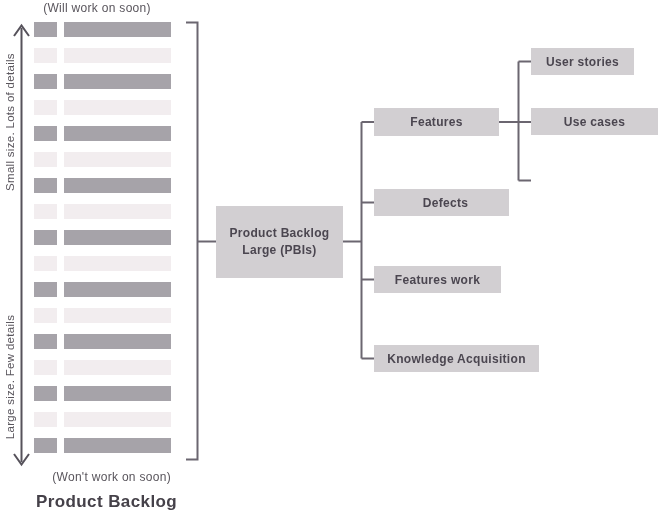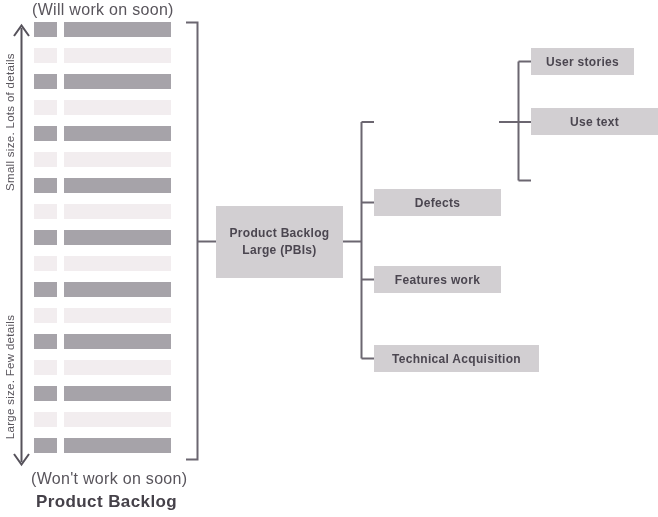--- a/index.html
+++ b/index.html
@@ -7,40 +7,40 @@
     position:relative;width:658px;height:517px;background:#fff;overflow:hidden;
     font-family:"Liberation Sans", sans-serif;
   }
   svg.lines{position:absolute;left:0;top:0;}
   svg.lines .conn{stroke:var(--line);stroke-width:2;fill:none;}
   svg.lines .axis{stroke:var(--axis);stroke-width:2;fill:none;}
   .bar{position:absolute;height:15px;}
   .bar.dark{background:var(--bar-dark);}
   .bar.light{background:var(--bar-light);}
   .label{
-    position:absolute;font-size:16px;color:var(--label-text);
+    position:absolute;font-size:12px;color:var(--label-text);
     letter-spacing:.3px;white-space:nowrap;
   }
   .top-label{left:32px;top:1px;width:130px;text-align:center;}
   .bottom-label{left:31px;top:470px;width:140px;text-align:right;}
   .rot{transform:translate(-50%,-50%) rotate(-90deg);font-size:11.5px;}
   .rot-top{left:10px;top:122px;}
   .rot-bottom{left:10px;top:377px;}
   .title{
     position:absolute;left:36px;top:492px;font-size:17px;font-weight:bold;
     color:var(--title-text);letter-spacing:.4px;white-space:nowrap;
   }
   .node{
     position:absolute;background:var(--box-fill);color:var(--box-text);
     font-weight:bold;font-size:12px;letter-spacing:.3px;
     display:flex;align-items:center;justify-content:center;text-align:center;
   }
   .n-root{left:216px;top:206px;width:127px;height:72px;flex-direction:column;line-height:1.4;}
   .n-features{left:374px;top:108px;width:125px;height:28px;}
-  .n-defects{left:374px;top:189px;width:127px;height:27px;}
+  .n-defects{left:374px;top:189px;width:127px;height:27px;padding-left:8px;}
   .n-technical{left:374px;top:266px;width:127px;height:27px;}
   .n-knowledge{left:374px;top:345px;width:165px;height:27px;}
   .n-user-stories{left:531px;top:48px;width:103px;height:27px;}
   .n-use-cases{left:531px;top:108px;width:127px;height:27px;}
   .n-free-form{left:531px;top:167px;width:127px;height:27px;}
 </style>
 </head>
 <body>
 
 <div class="canvas">
@@ -95,22 +95,23 @@
       <div class="bar light" style="top: 412px; left: 34px; width: 23px;"></div>
       <div class="bar light" style="top: 412px; left: 64px; width: 107px;"></div>
       <div class="bar dark" style="top: 438px; left: 34px; width: 23px;"></div>
       <div class="bar dark" style="top: 438px; left: 64px; width: 107px;"></div>
     </div>
 
   <div class="node n-root">
     <div>Product Backlog</div>
     <div>Large (PBIs)</div>
   </div>
+  <div class="node n-features">Features</div>
   <div class="node n-defects">Defects</div>
   <div class="node n-technical">Features work</div>
-  <div class="node n-knowledge">Technical Acquisition</div>
+  <div class="node n-knowledge">Knowledge Acquisition</div>
   <div class="node n-user-stories">User stories</div>
-  <div class="node n-use-cases">Use text</div>
+  <div class="node n-use-cases">Use cases</div>
 
   <div class="label bottom-label">(Won't work on soon)</div>
   <div class="title">Product Backlog</div>
 
 </div>
 
 </body></html>

